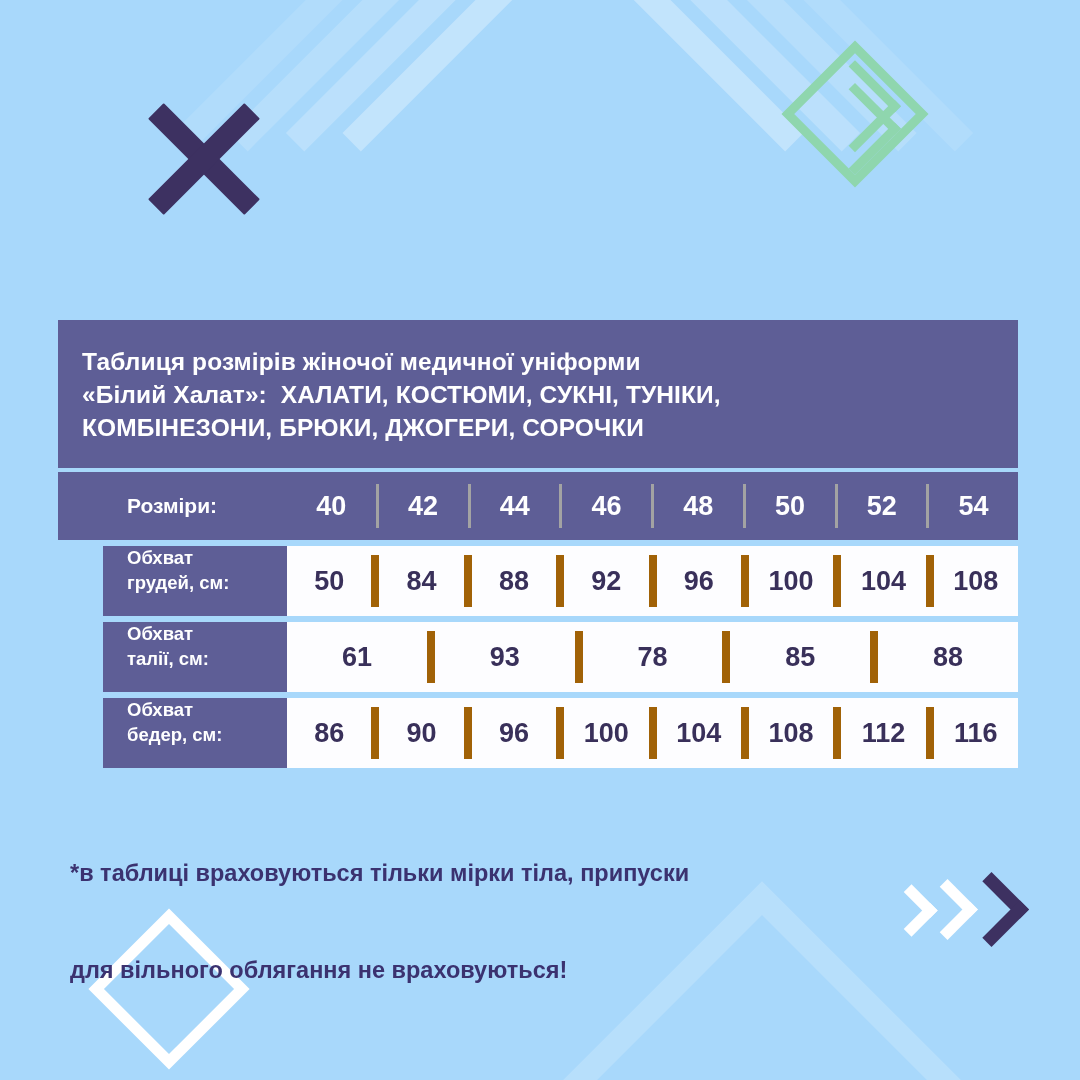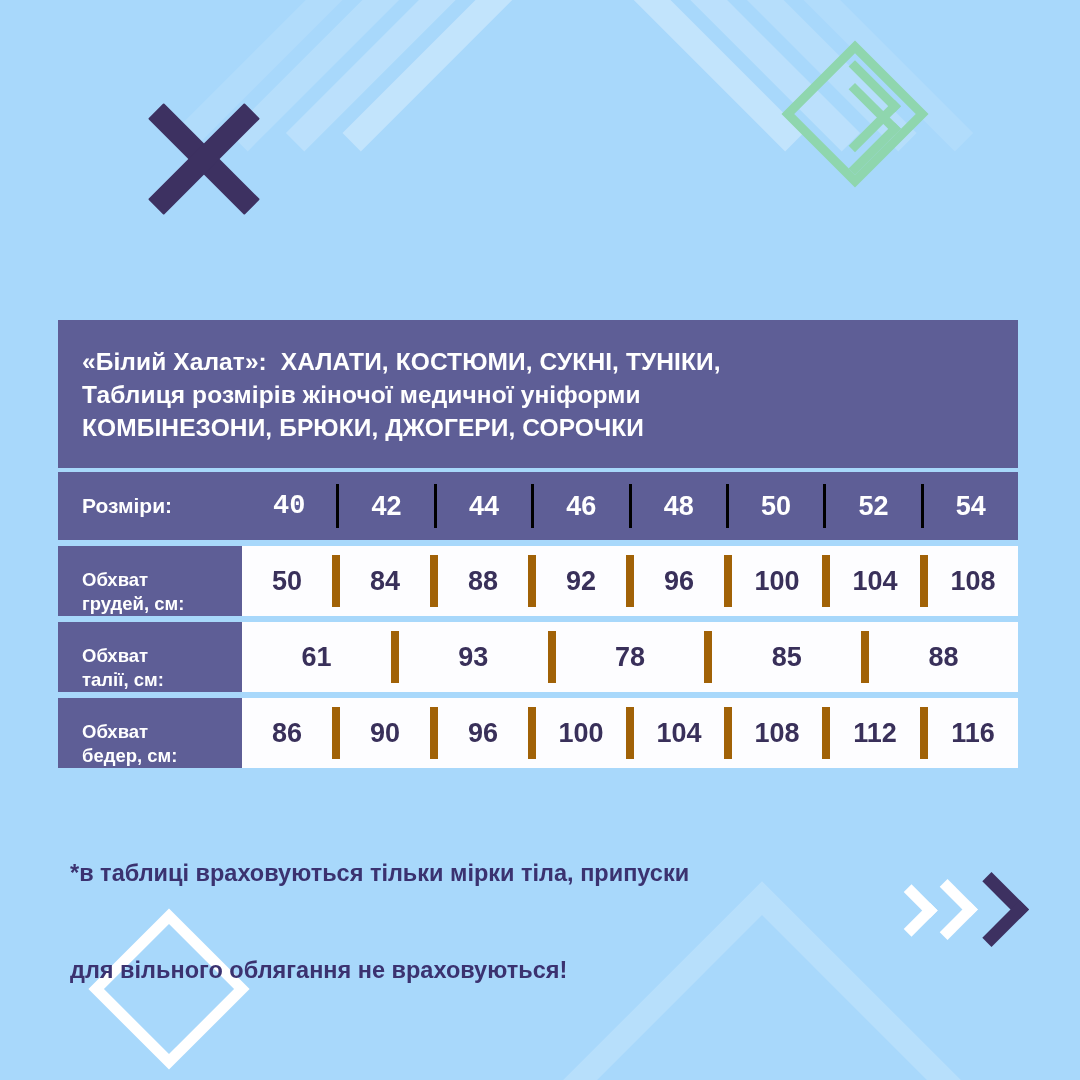--- a/index.html
+++ b/index.html
@@ -66,40 +66,40 @@
     box-sizing:border-box;
   }
   .title-line{
     font-size:24.5px;
     font-weight:bold;
     line-height:1.34;
     letter-spacing:.1px;
     white-space:pre;
   }
 
-  .row{display:flex;margin-top:6px;box-sizing:border-box;}
+  .row{display:flex;margin-top:6px;box-sizing:border-box;padding-left:45px;}
 
   .row.head{background:#5e5e96;height:68px;align-items:center;margin-top:4px;}
   .row.head .label{
     color:#ffffff;font-size:21px;font-weight:600;
     width:184px;padding-left:24px;box-sizing:border-box;flex:none;
   }
   .row.head .cells{display:flex;flex:1;height:44px;}
   .row.head .cell{
     flex:1;display:flex;align-items:center;justify-content:center;
     color:#ffffff;font-size:27px;font-weight:600;
-    border-left:3px solid #000000;box-sizing:border-box;
-  }
-  .row.head .cell:first-child{border-left:none;font-family:Liberation Mono, monospace;}
+    border-left:3px solid #a3a3a3;box-sizing:border-box;
+  }
+  .row.head .cell:first-child{border-left:none;}
 
   .row.data{height:70px;}
   .row.data .label{
     width:184px;flex:none;background:#5e5e96;color:#ffffff;
     font-size:18.5px;font-weight:600;line-height:1.32;
-    display:flex;flex-direction:column;justify-content:flex-end;
+    display:flex;flex-direction:column;justify-content:flex-start;
     padding-left:24px;box-sizing:border-box;
   }
   .row.data .cells{display:flex;flex:1;background:#fdfdff;}
   .row.data .cell{
     flex:1;display:flex;align-items:center;justify-content:center;
     color:#39305a;font-size:27px;font-weight:600;
     border-left:8px solid #a16207;box-sizing:border-box;
     margin:9px 0;
   }
   .row.data .cell:first-child{border-left:none;}
@@ -138,22 +138,22 @@
 
   <div class="chevrons">
     <div class="chev c1"></div>
     <div class="chev c2"></div>
     <div class="chev c3"></div>
   </div>
 
   <div class="table">
 
     <div class="title-block">
+      <div class="title-line">Таблиця розмірів жіночої медичної уніформи</div>
       <div class="title-line">«Білий Халат»:  ХАЛАТИ, КОСТЮМИ, СУКНІ, ТУНІКИ,</div>
-      <div class="title-line">Таблиця розмірів жіночої медичної уніформи</div>
       <div class="title-line">КОМБІНЕЗОНИ, БРЮКИ, ДЖОГЕРИ, СОРОЧКИ</div>
     </div>
 
     <div class="row head">
       <div class="label">Розміри:</div>
       <div class="cells">
         <div class="cell">40</div>
         <div class="cell">42</div>
         <div class="cell">44</div>
         <div class="cell">46</div>

